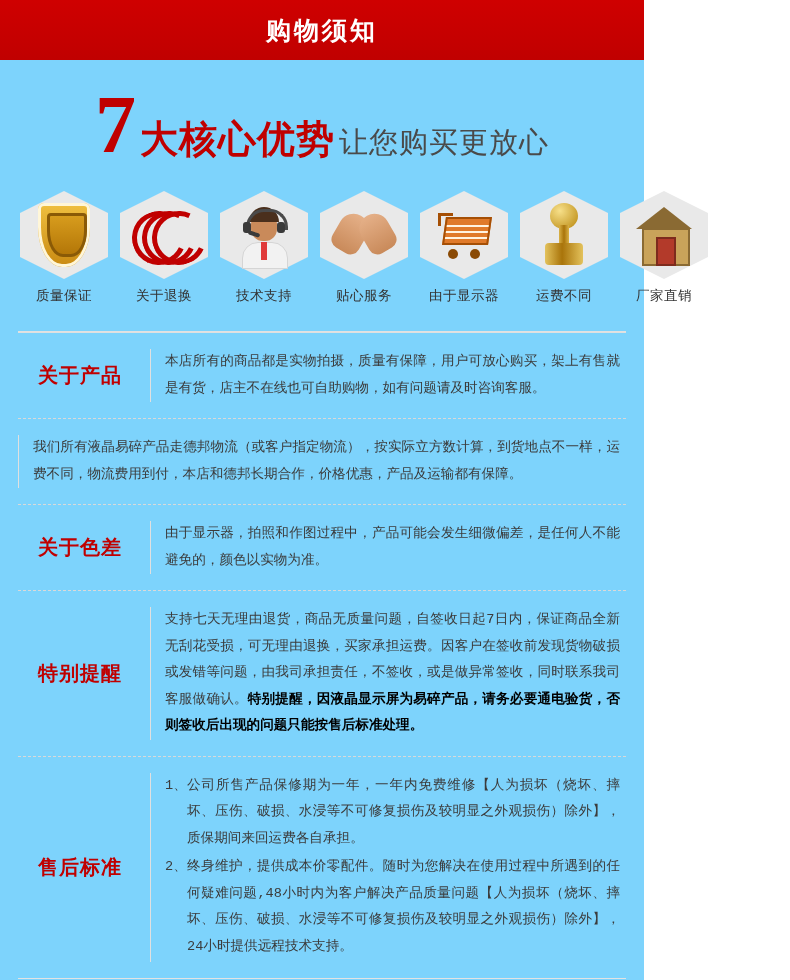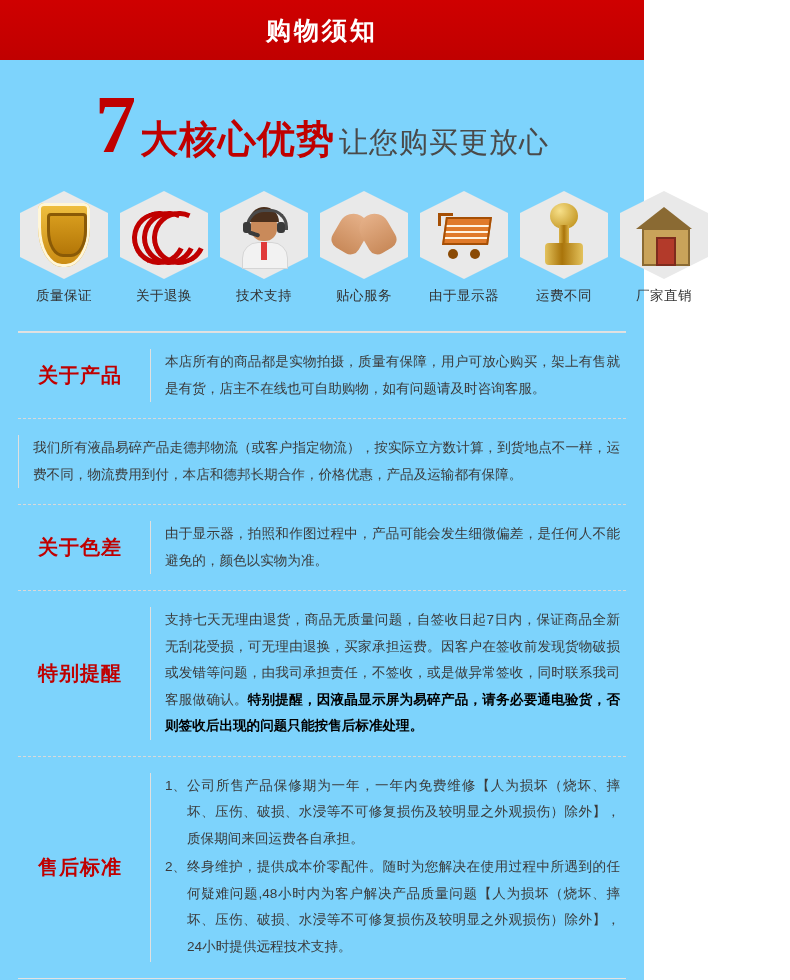--- a/index.html
+++ b/index.html
@@ -335,20 +335,21 @@
     box-sizing: border-box;
   }
   .row-body {
     flex: 1;
     border-left: 1px solid #e0e0e0;
     padding: 0 6px 0 14px;
     font-size: 13.6px;
     line-height: 1.95;
     color: #3b3b3b;
     text-align: justify;
+    font-family: Liberation Mono, monospace;
   }
   .row-body b { color: #000; font-weight: bold; }
   .olist {
     margin: 0;
     padding: 0;
     list-style: none;
   }
   .olist li {
     text-indent: 0;
     padding-left: 22px;

